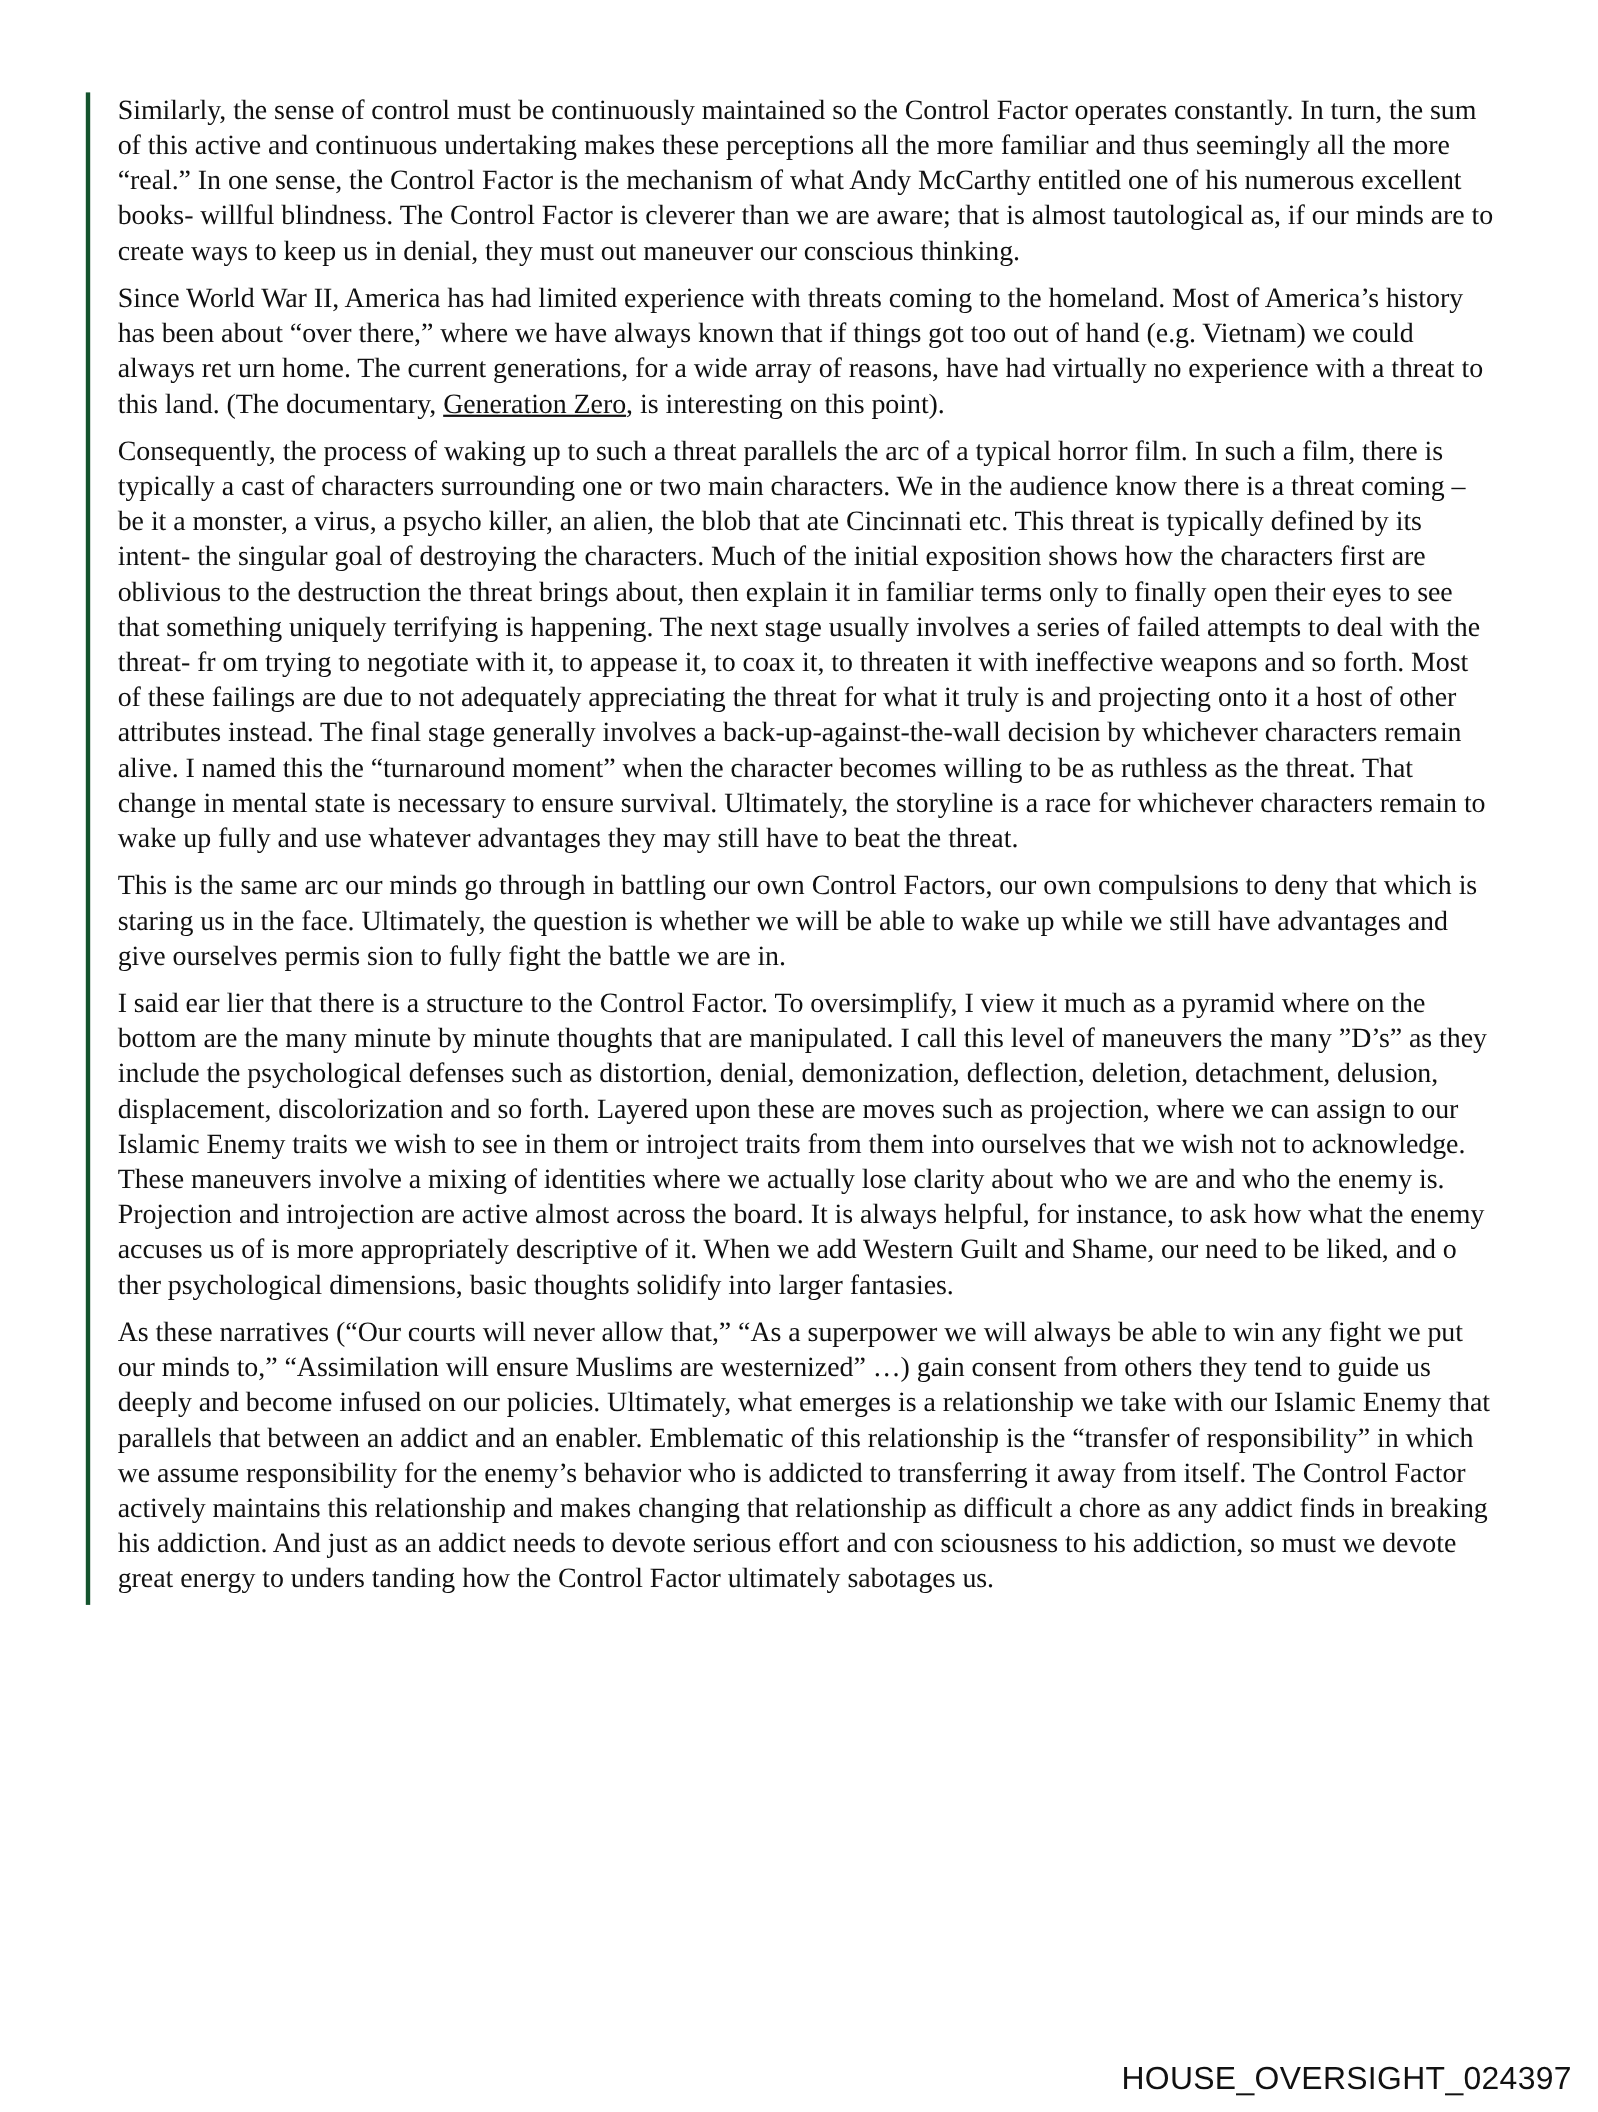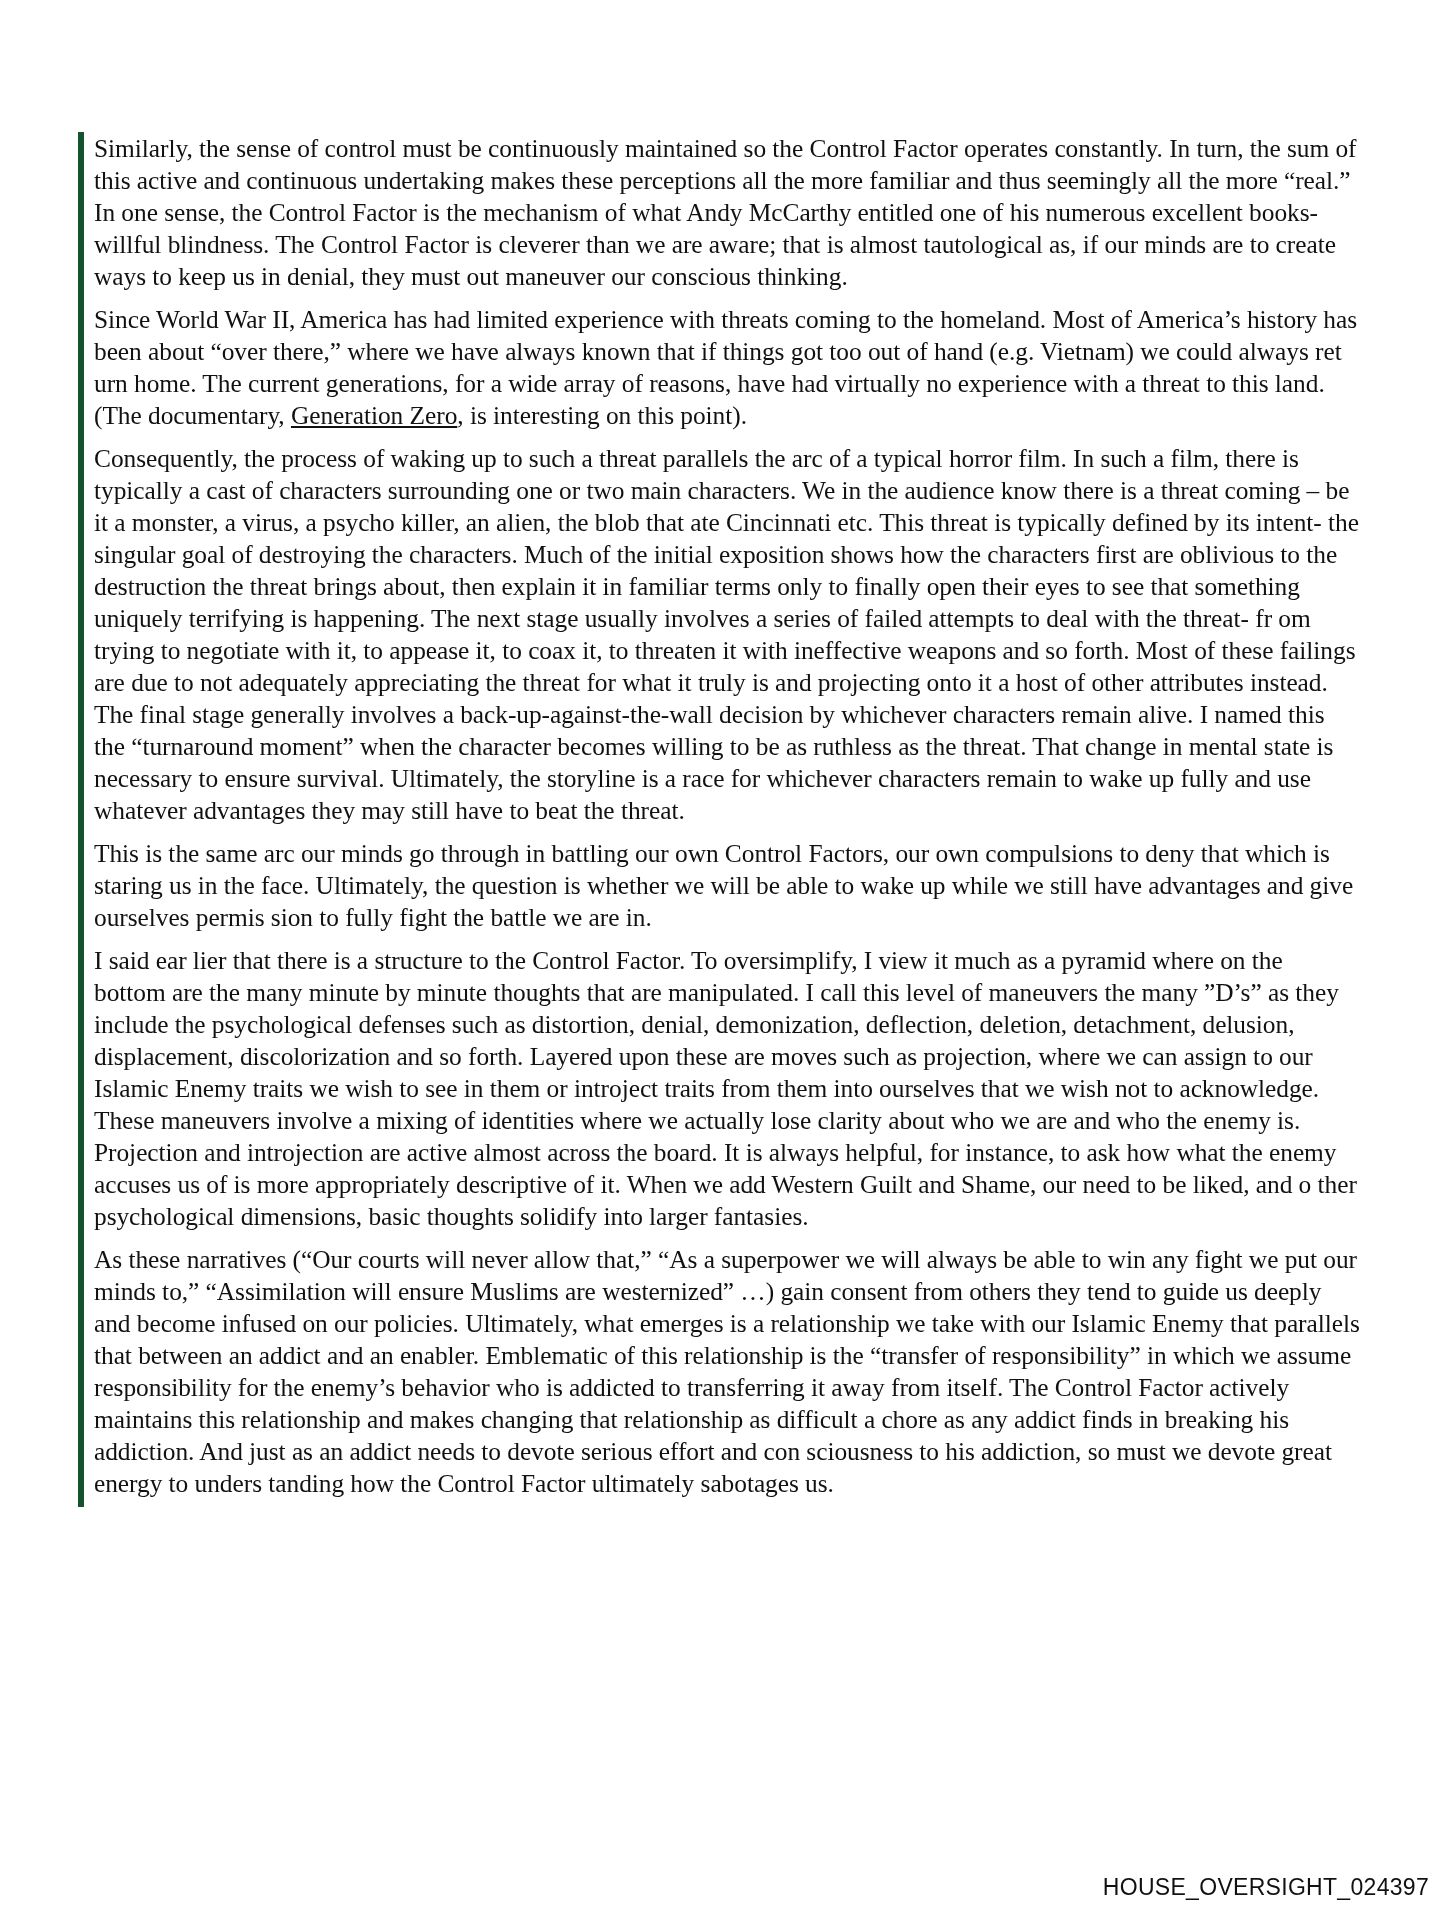--- a/index.html
+++ b/index.html
@@ -13,42 +13,41 @@
     position: relative;
     overflow: hidden;
     font-family: "Liberation Serif", "DejaVu Serif", serif;
     color: #111111;
   }
   .page-content {
     position: absolute;
     left: 78px;
     top: 84px;
     width: 1282px;
-    border-left: 6px solid #14532d;
-    padding-left: 10px;
+    border-left: 4px solid #14532d;
+    padding-left: 25px;
     padding-bottom: 8px;
     box-sizing: border-box;
-    margin-top: 48px;
   }
   .para {
     margin: 0 0 11px 0;
     font-size: 25.4px;
     line-height: 32px;
     text-align: left;
     letter-spacing: -0.05px;
   }
   .para:last-child { margin-bottom: 0; }
   .underline { text-decoration: underline; }
   .speaker { font-weight: bold; }
   .footer-stamp {
     position: absolute;
     right: 24px;
     top: 1874px;
     font-family: "Liberation Sans", "DejaVu Sans", sans-serif;
-    font-size: 23px;
+    font-size: 29px;
     color: #111111;
     letter-spacing: 0.3px;
   }
 </style>
 </head>
 <body>
 
 <div class="page-content">
   <p class="para">Similarly, the sense of control must be continuously maintained so the Control Factor operates constantly. In turn, the sum of this active and continuous undertaking makes these perceptions all the more familiar and thus seemingly all the more “real.” In one sense, the Control Factor is the mechanism of what Andy McCarthy entitled one of his numerous excellent books- willful blindness. The Control Factor is cleverer than we are aware; that is almost tautological as, if our minds are to create ways to keep us in denial, they must out maneuver our conscious thinking.</p>
 

